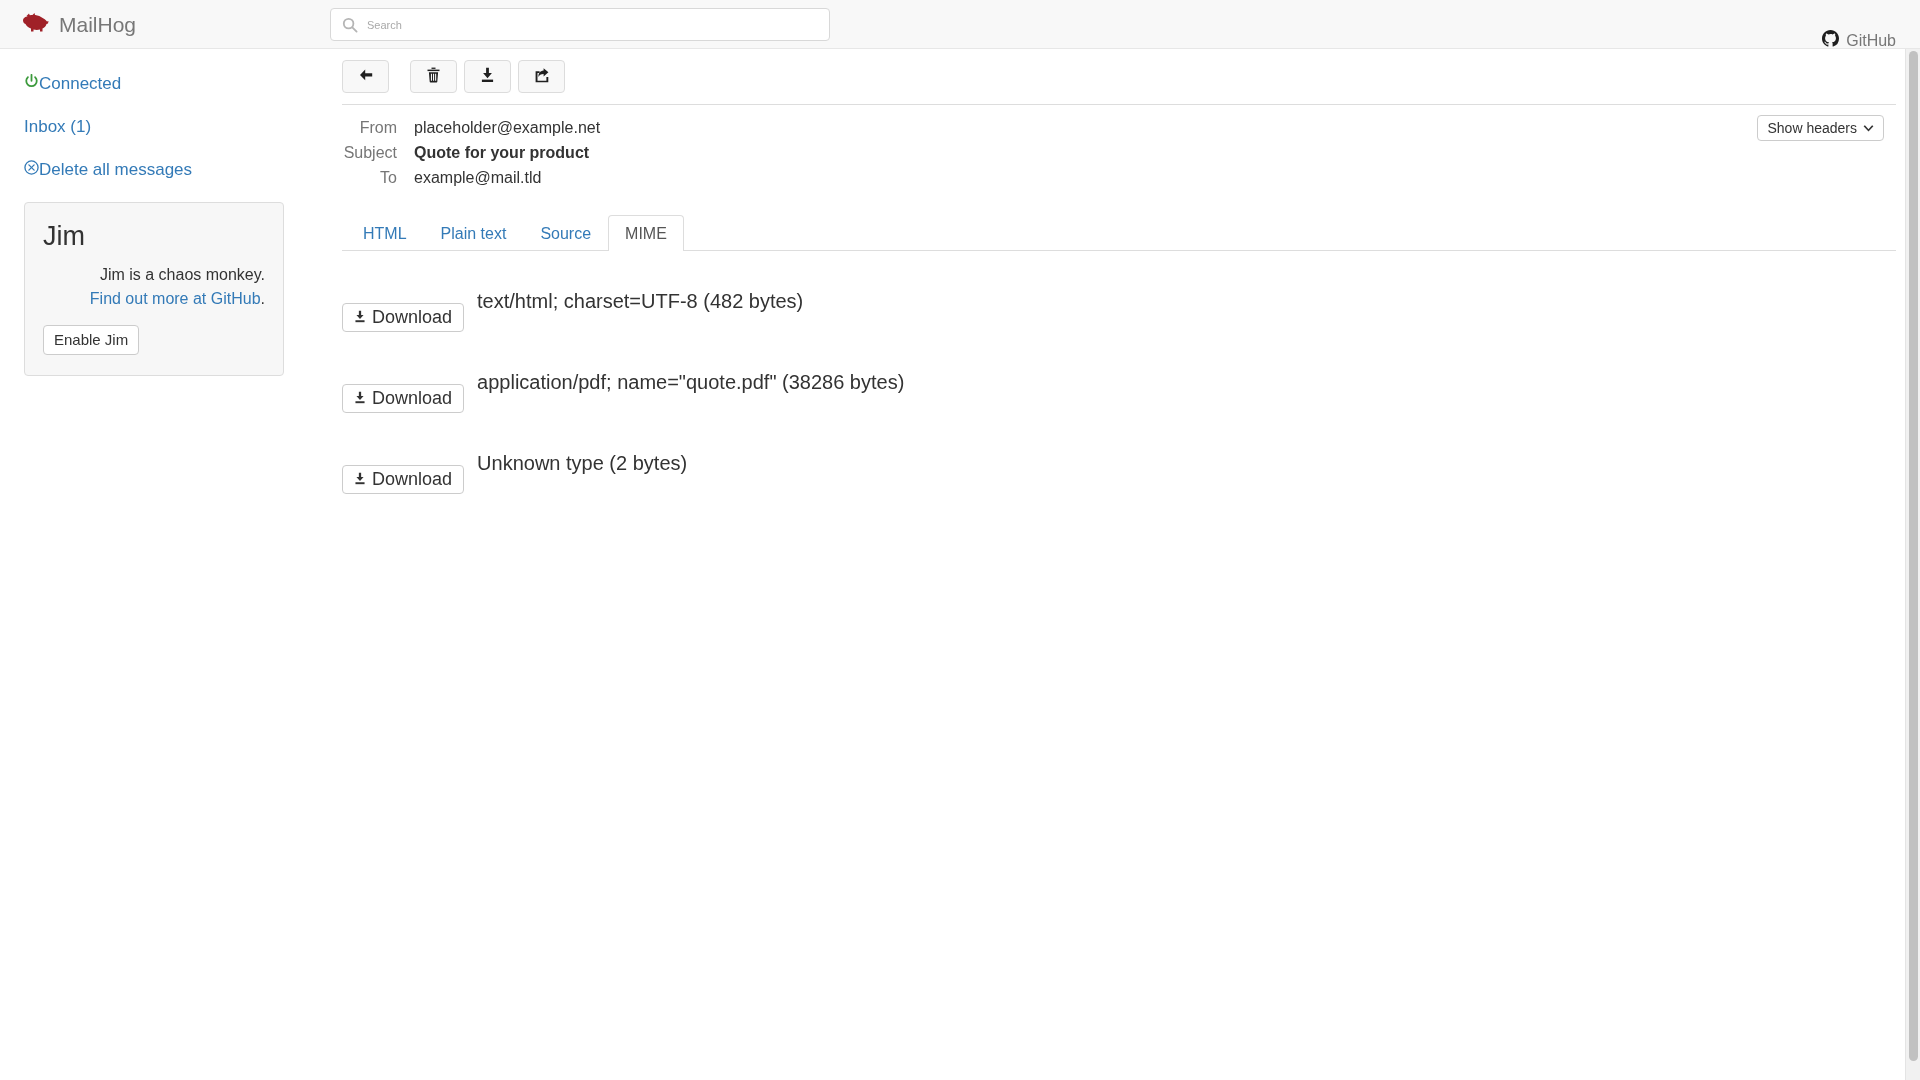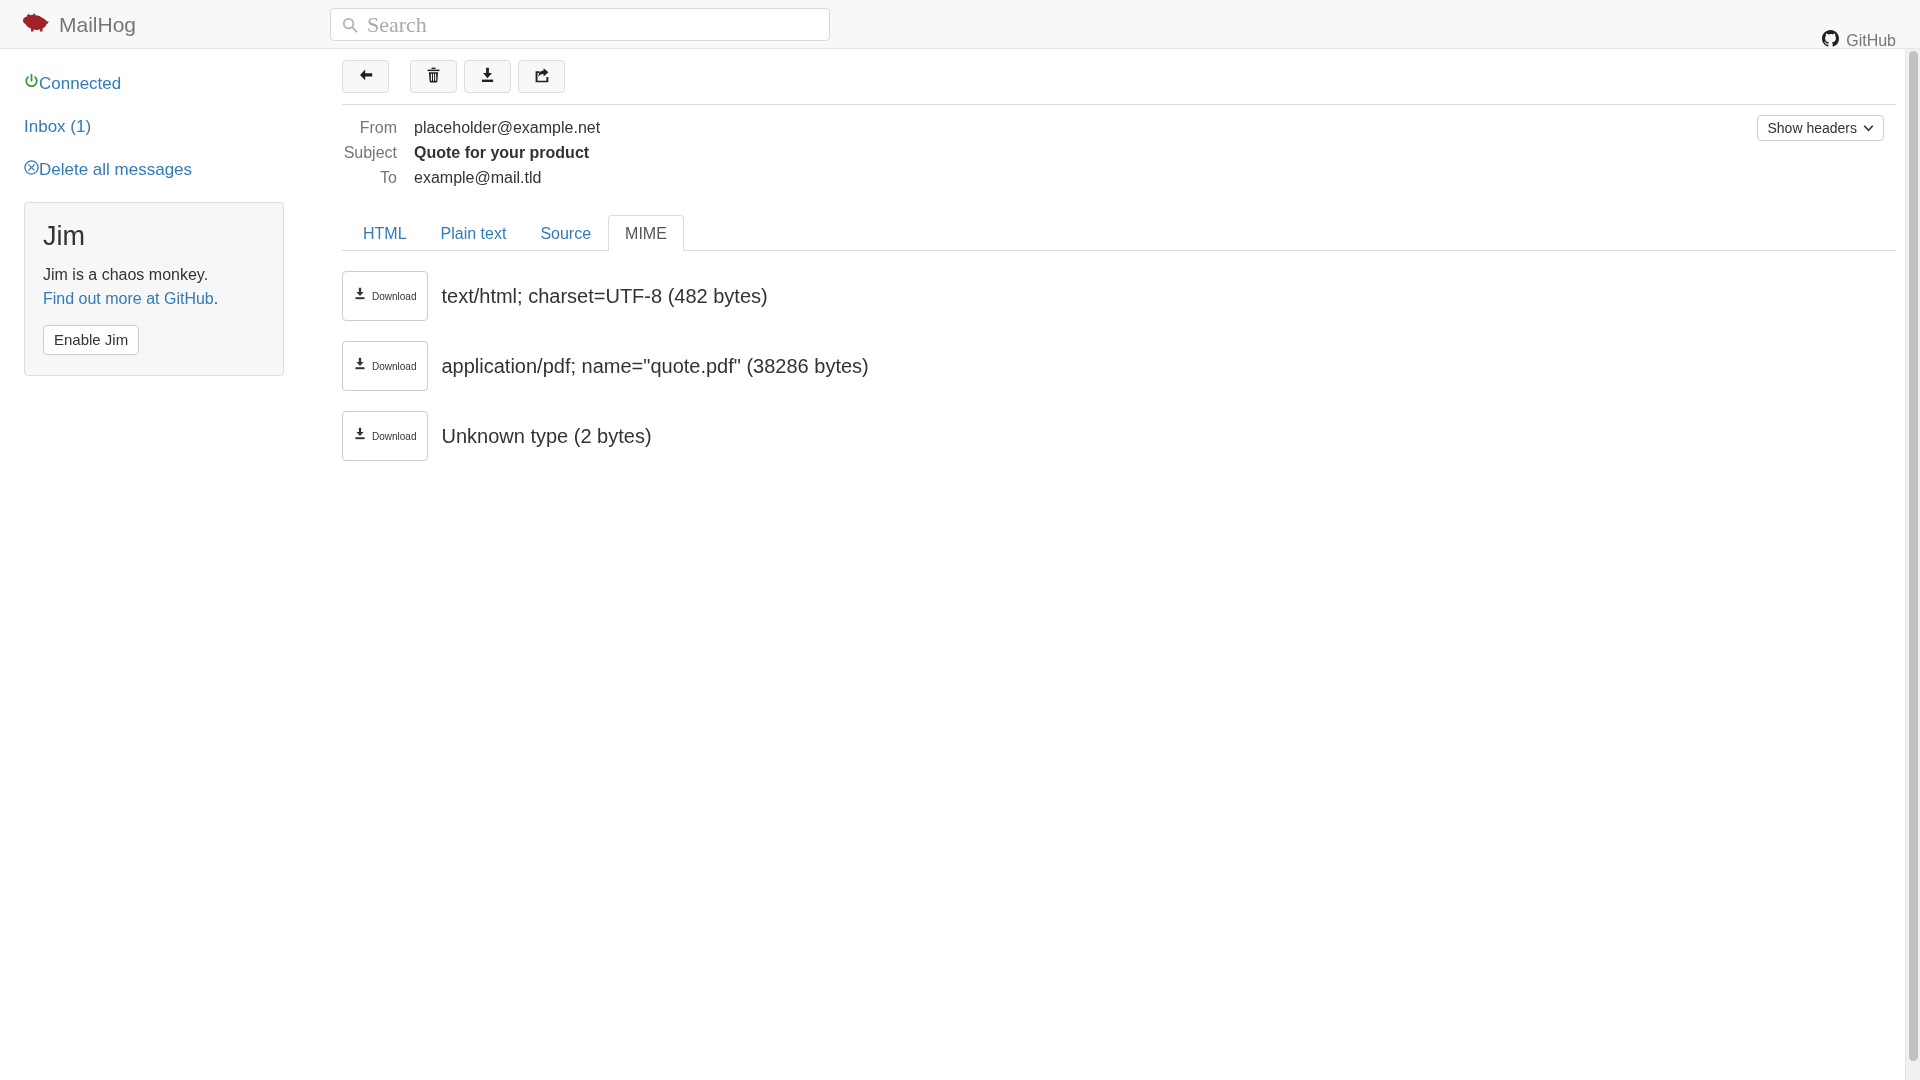--- a/index.html
+++ b/index.html
@@ -63,22 +63,22 @@
   }
   .search-input {
     position: absolute;
     left: 34px;
     top: 0;
     width: calc(100% - 40px);
     height: 31px;
     border: 0;
     outline: none;
     background: transparent;
-    font-family: Liberation Serif, serif;
-    font-size: 22px;
+    font-family: Liberation Sans, sans-serif;
+    font-size: 11px;
     color: #0f766e;
   }
   .search-input::placeholder { color: #a9a9a9; opacity: 1; }
 
   .gh-link {
     position: absolute;
     right: 24px;
     top: 30px;
     display: flex;
     align-items: center;
@@ -129,20 +129,21 @@
     font-weight: normal;
     color: #333333;
     margin: 4px 0 14px 0;
     line-height: 1;
   }
   .panel-text {
     font-size: 16px;
     color: #333333;
     margin: 0 0 2px 0;
     line-height: 22px;
+    text-align: right;
   }
   .panel-text a { color: #337ab7; text-decoration: none; }
   .btn-default {
     margin-top: 13px;
     display: inline-block;
     padding: 5px 10px;
     background: #ffffff;
     border: 1px solid #cccccc;
     border-radius: 4px;
     font-family: "Liberation Sans", sans-serif;
@@ -258,30 +259,31 @@
   .mime-row {
     display: flex;
     align-items: center;
     gap: 13px;
     margin-bottom: 20px;
   }
   .dl-btn {
     display: inline-flex;
     align-items: center;
     gap: 6px;
-    padding: 15px 11px;
+    padding: 5px 11px;
     background: #ffffff;
     border: 1px solid #cccccc;
     border-radius: 4px;
     font-family: "Liberation Sans", sans-serif;
-    font-size: 10px;
+    font-size: 18px;
     color: #333333;
     cursor: pointer;
     line-height: 17px;
     white-space: nowrap;
+    margin-top: 32px;
   }
   .mime-desc { font-size: 20px; color: #333333; }
 
   
   .scrollbar-track {
     position: absolute;
     right: 0;
     top: 49px;
     width: 15px;
     height: 1031px;

